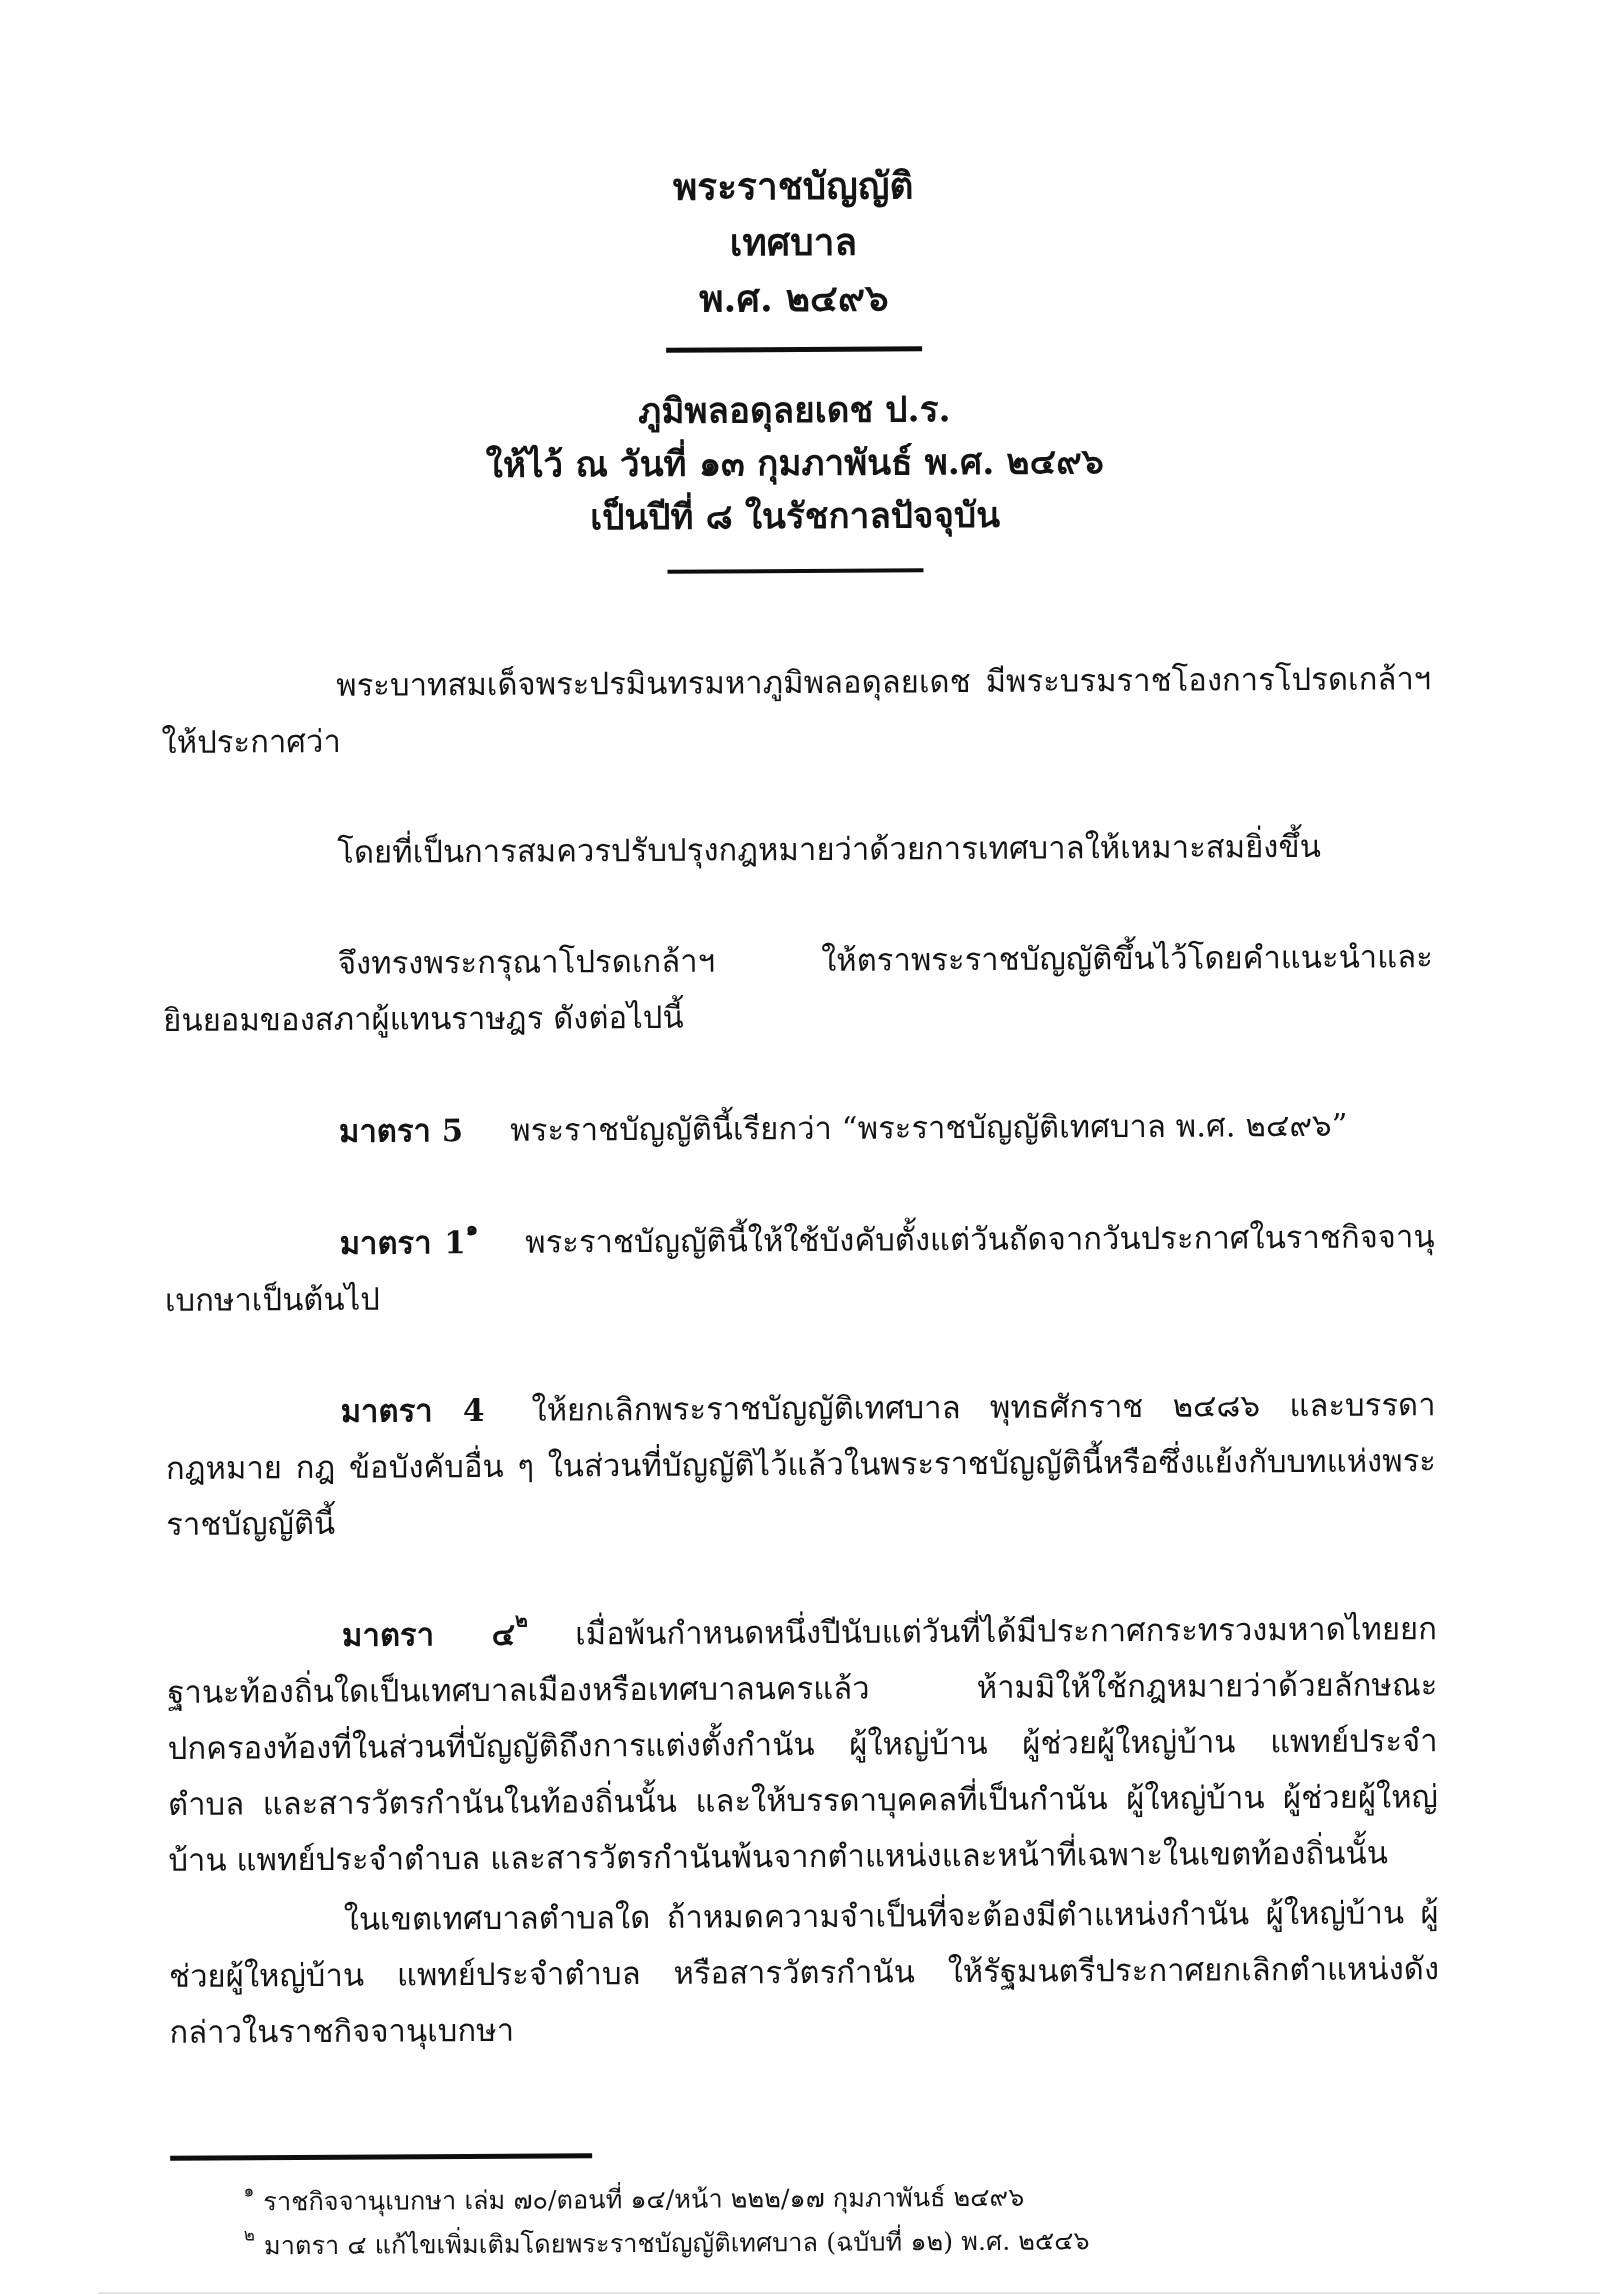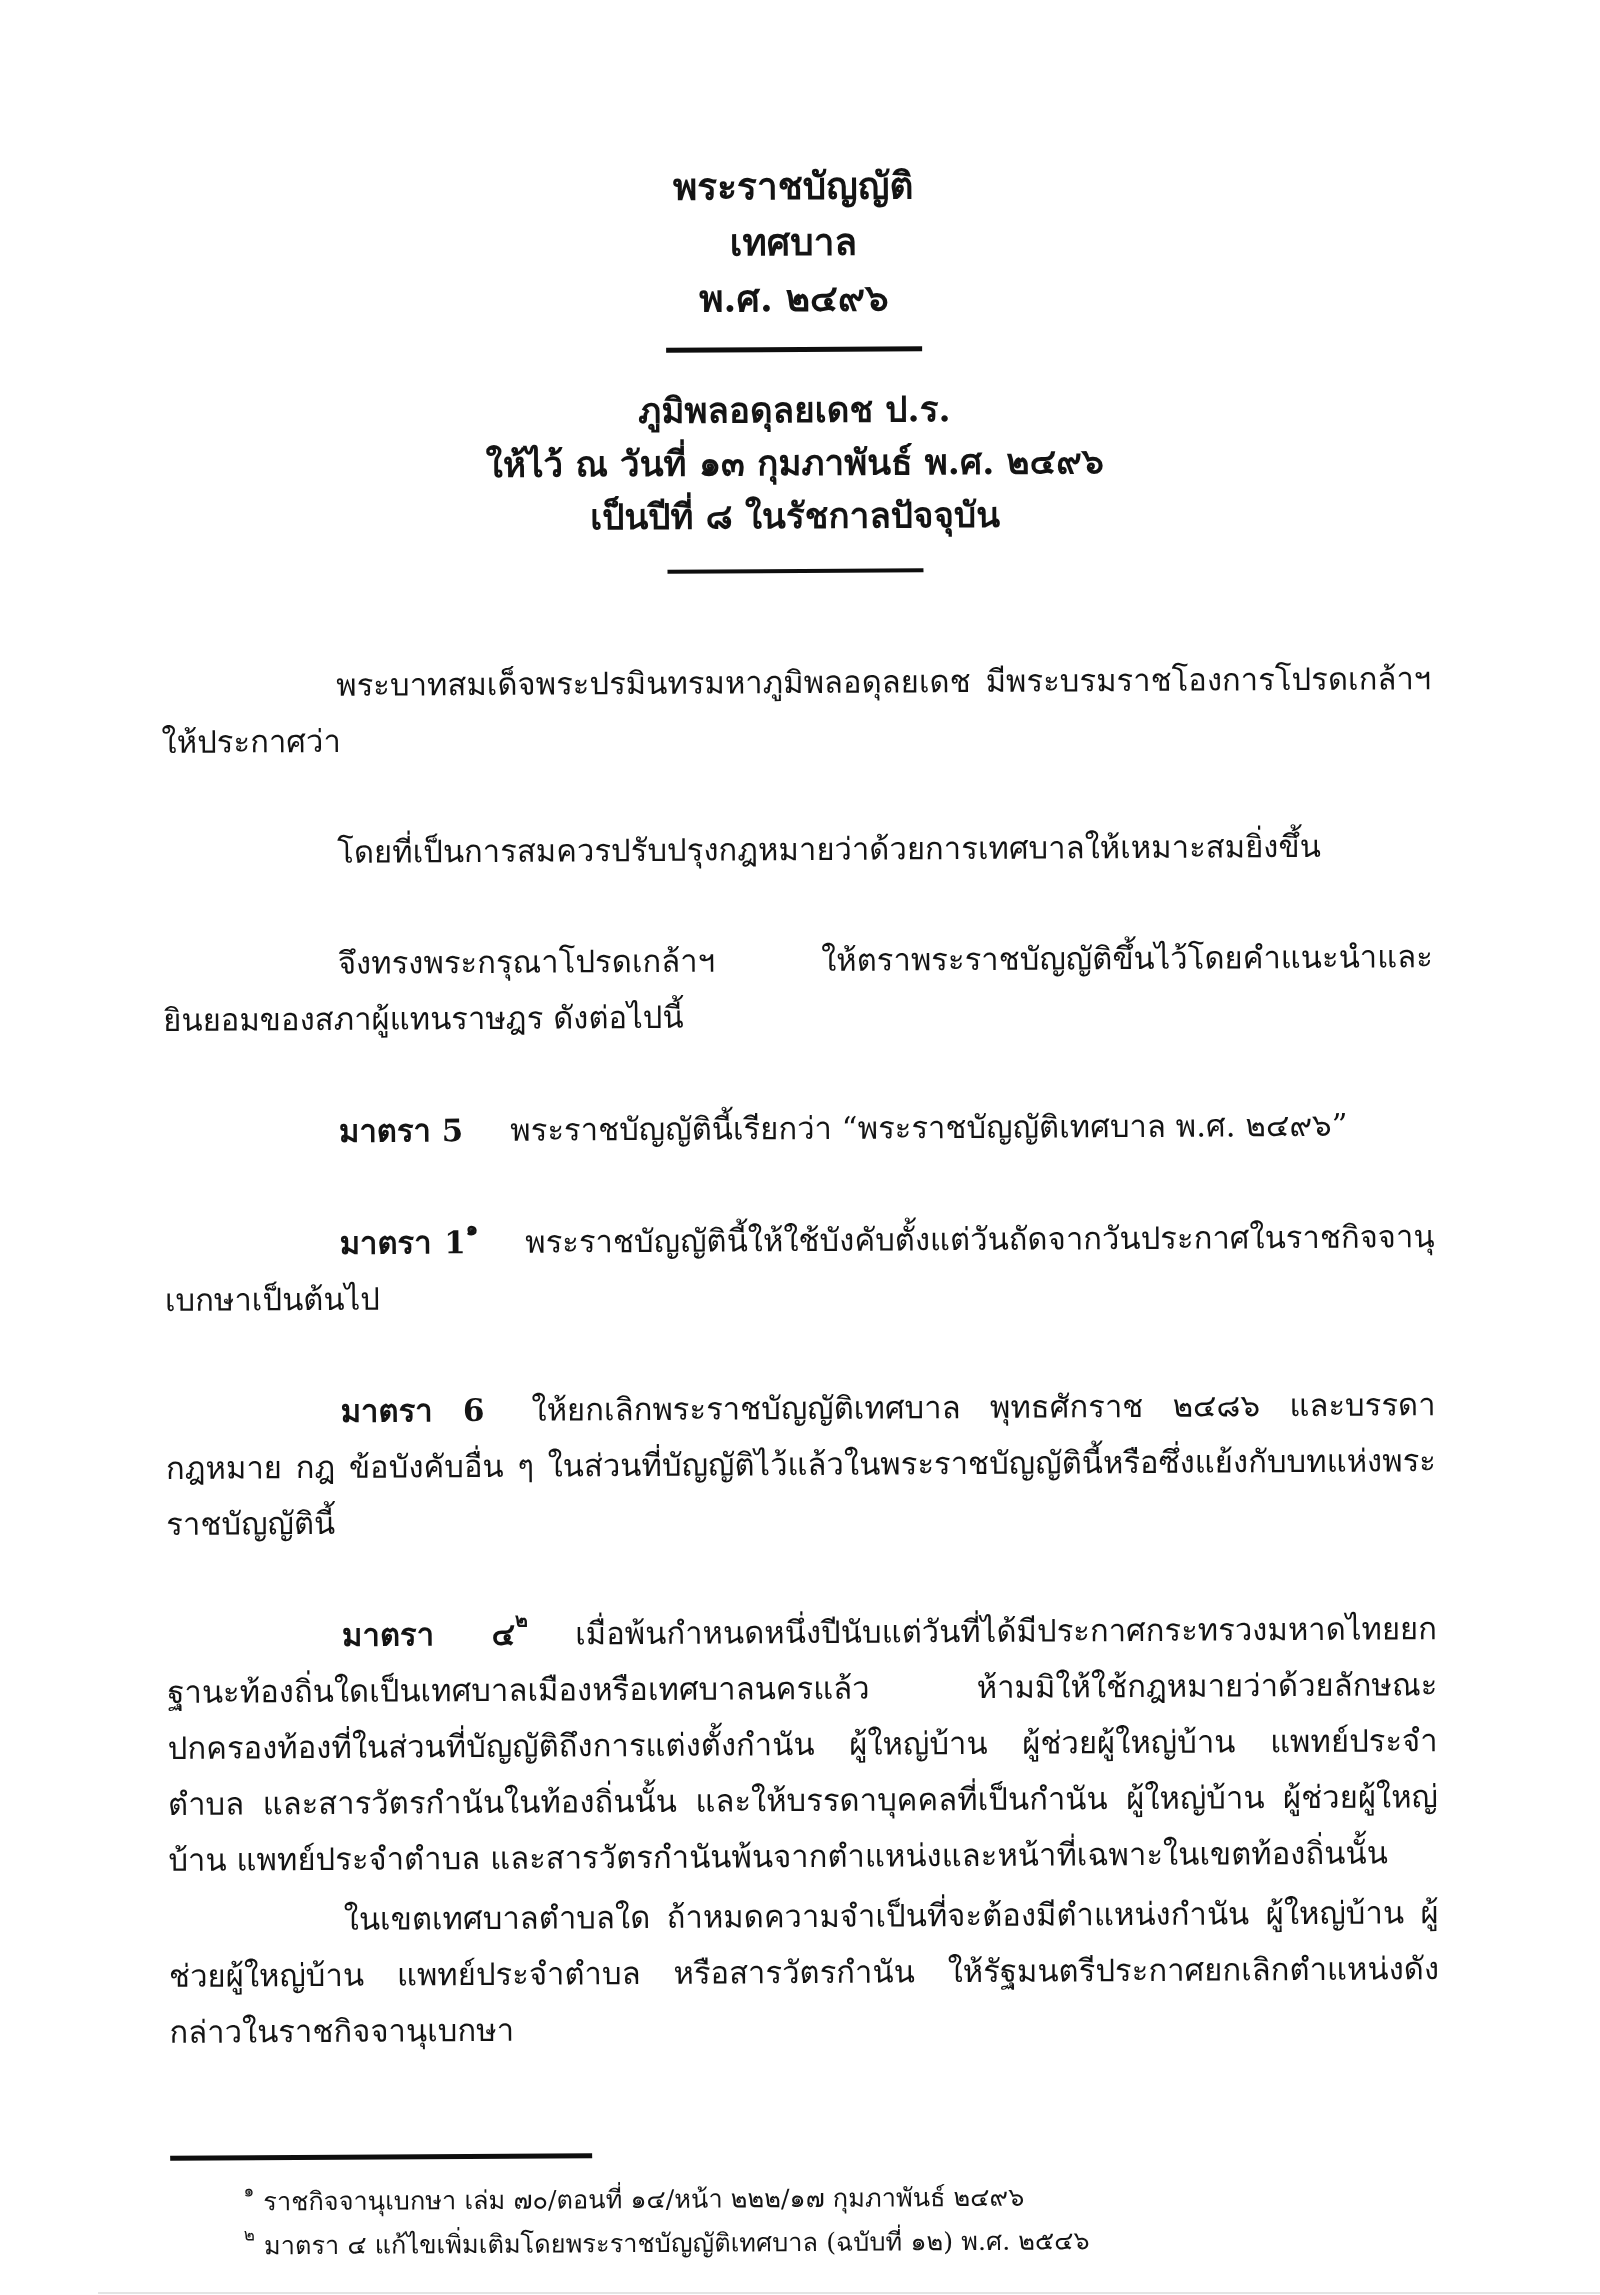--- a/index.html
+++ b/index.html
@@ -97,21 +97,21 @@
       <p class="preamble first-preamble">พระบาทสมเด็จพระปรมินทรมหาภูมิพลอดุลยเดช มีพระบรมราชโองการโปรดเกล้าฯ ให้ประกาศว่า</p>
 
       <p class="preamble">โดยที่เป็นการสมควรปรับปรุงกฎหมายว่าด้วยการเทศบาลให้เหมาะสมยิ่งขึ้น</p>
 
       <p class="preamble">จึงทรงพระกรุณาโปรดเกล้าฯ ให้ตราพระราชบัญญัติขึ้นไว้โดยคำแนะนำและยินยอมของสภาผู้แทนราษฎร ดังต่อไปนี้</p>
 
       <p class="section"><span class="section-head"><span>มาตรา 5</span></span><span>พระราชบัญญัตินี้เรียกว่า “พระราชบัญญัติเทศบาล พ.ศ. ๒๔๙๖”</span></p>
 
       <p class="section"><span class="section-head"><span>มาตรา 1</span><sup class="fn-ref">๑</sup></span><span>พระราชบัญญัตินี้ให้ใช้บังคับตั้งแต่วันถัดจากวันประกาศในราชกิจจานุเบกษาเป็นต้นไป</span></p>
 
-      <p class="section"><span class="section-head"><span>มาตรา 6</span></span><span>ให้ยกเลิกพระราชบัญญัติเทศบาล พุทธศักราช ๒๔๘๖ และบรรดากฎหมาย กฎ ข้อบังคับอื่น ๆ ในส่วนที่บัญญัติไว้แล้วในพระราชบัญญัตินี้หรือซึ่งแย้งกับบทแห่งพระราชบัญญัตินี้</span></p>
+      <p class="section"><span class="section-head"><span>มาตรา 4</span></span><span>ให้ยกเลิกพระราชบัญญัติเทศบาล พุทธศักราช ๒๔๘๖ และบรรดากฎหมาย กฎ ข้อบังคับอื่น ๆ ในส่วนที่บัญญัติไว้แล้วในพระราชบัญญัตินี้หรือซึ่งแย้งกับบทแห่งพระราชบัญญัตินี้</span></p>
 
       <p class="section"><span class="section-head"><span>มาตรา ๔</span><sup class="fn-ref">๒</sup></span><span>เมื่อพ้นกำหนดหนึ่งปีนับแต่วันที่ได้มีประกาศกระทรวงมหาดไทยยกฐานะท้องถิ่นใดเป็นเทศบาลเมืองหรือเทศบาลนครแล้ว ห้ามมิให้ใช้กฎหมายว่าด้วยลักษณะปกครองท้องที่ในส่วนที่บัญญัติถึงการแต่งตั้งกำนัน ผู้ใหญ่บ้าน ผู้ช่วยผู้ใหญ่บ้าน แพทย์ประจำตำบล และสารวัตรกำนันในท้องถิ่นนั้น และให้บรรดาบุคคลที่เป็นกำนัน ผู้ใหญ่บ้าน ผู้ช่วยผู้ใหญ่บ้าน แพทย์ประจำตำบล และสารวัตรกำนันพ้นจากตำแหน่งและหน้าที่เฉพาะในเขตท้องถิ่นนั้น</span></p>
 
       <p class="section-cont">ในเขตเทศบาลตำบลใด ถ้าหมดความจำเป็นที่จะต้องมีตำแหน่งกำนัน ผู้ใหญ่บ้าน ผู้ช่วยผู้ใหญ่บ้าน แพทย์ประจำตำบล หรือสารวัตรกำนัน ให้รัฐมนตรีประกาศยกเลิกตำแหน่งดังกล่าวในราชกิจจานุเบกษา</p>
 
     </section>
 
     <footer class="footnotes">
       <div class="fn-rule"></div>
       <p class="fn fn-first"><sup>๑</sup><span>ราชกิจจานุเบกษา เล่ม ๗๐/ตอนที่ ๑๔/หน้า ๒๒๒/๑๗ กุมภาพันธ์ ๒๔๙๖</span></p>

